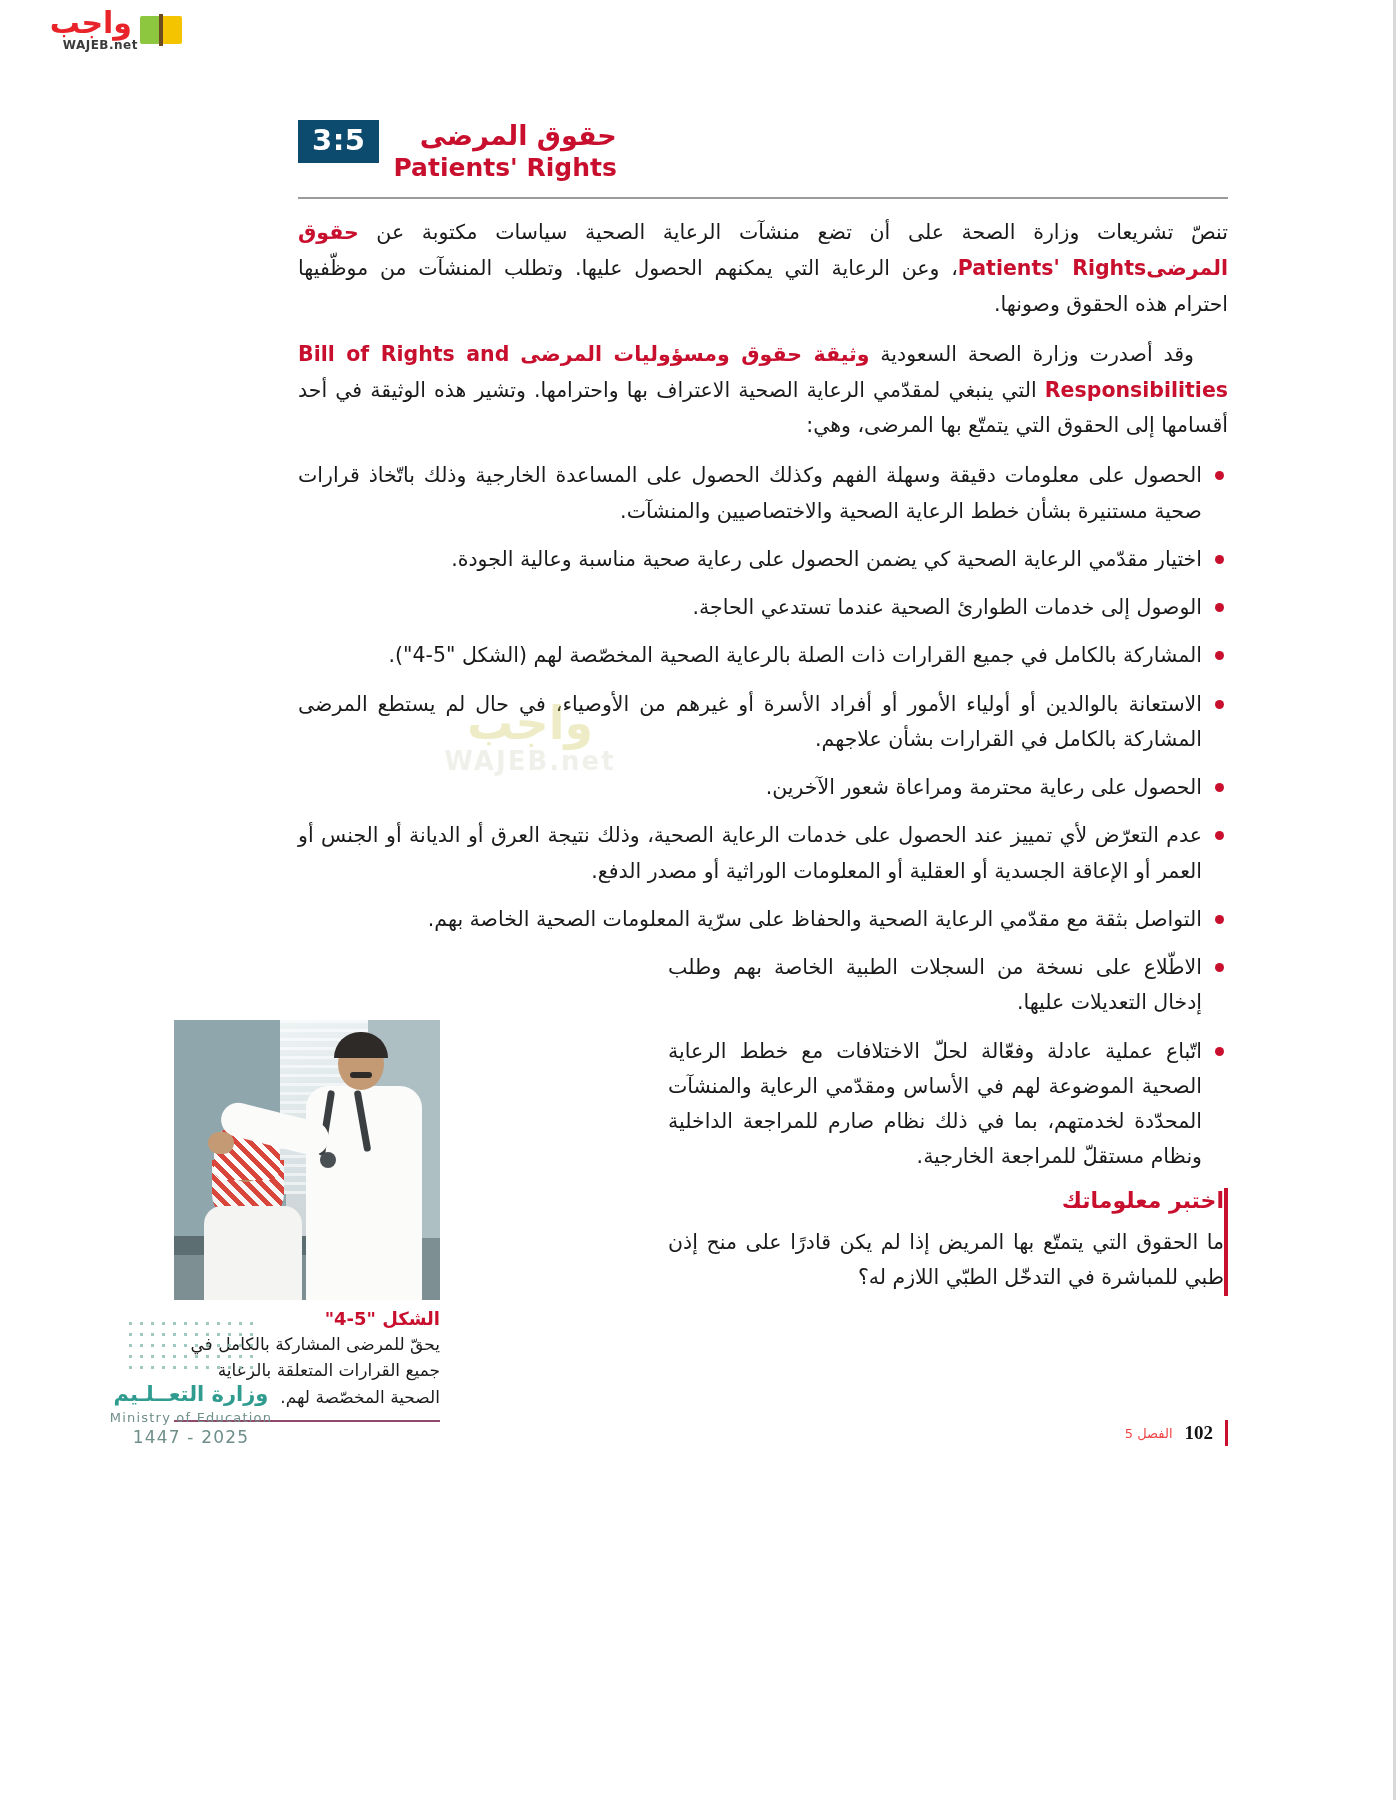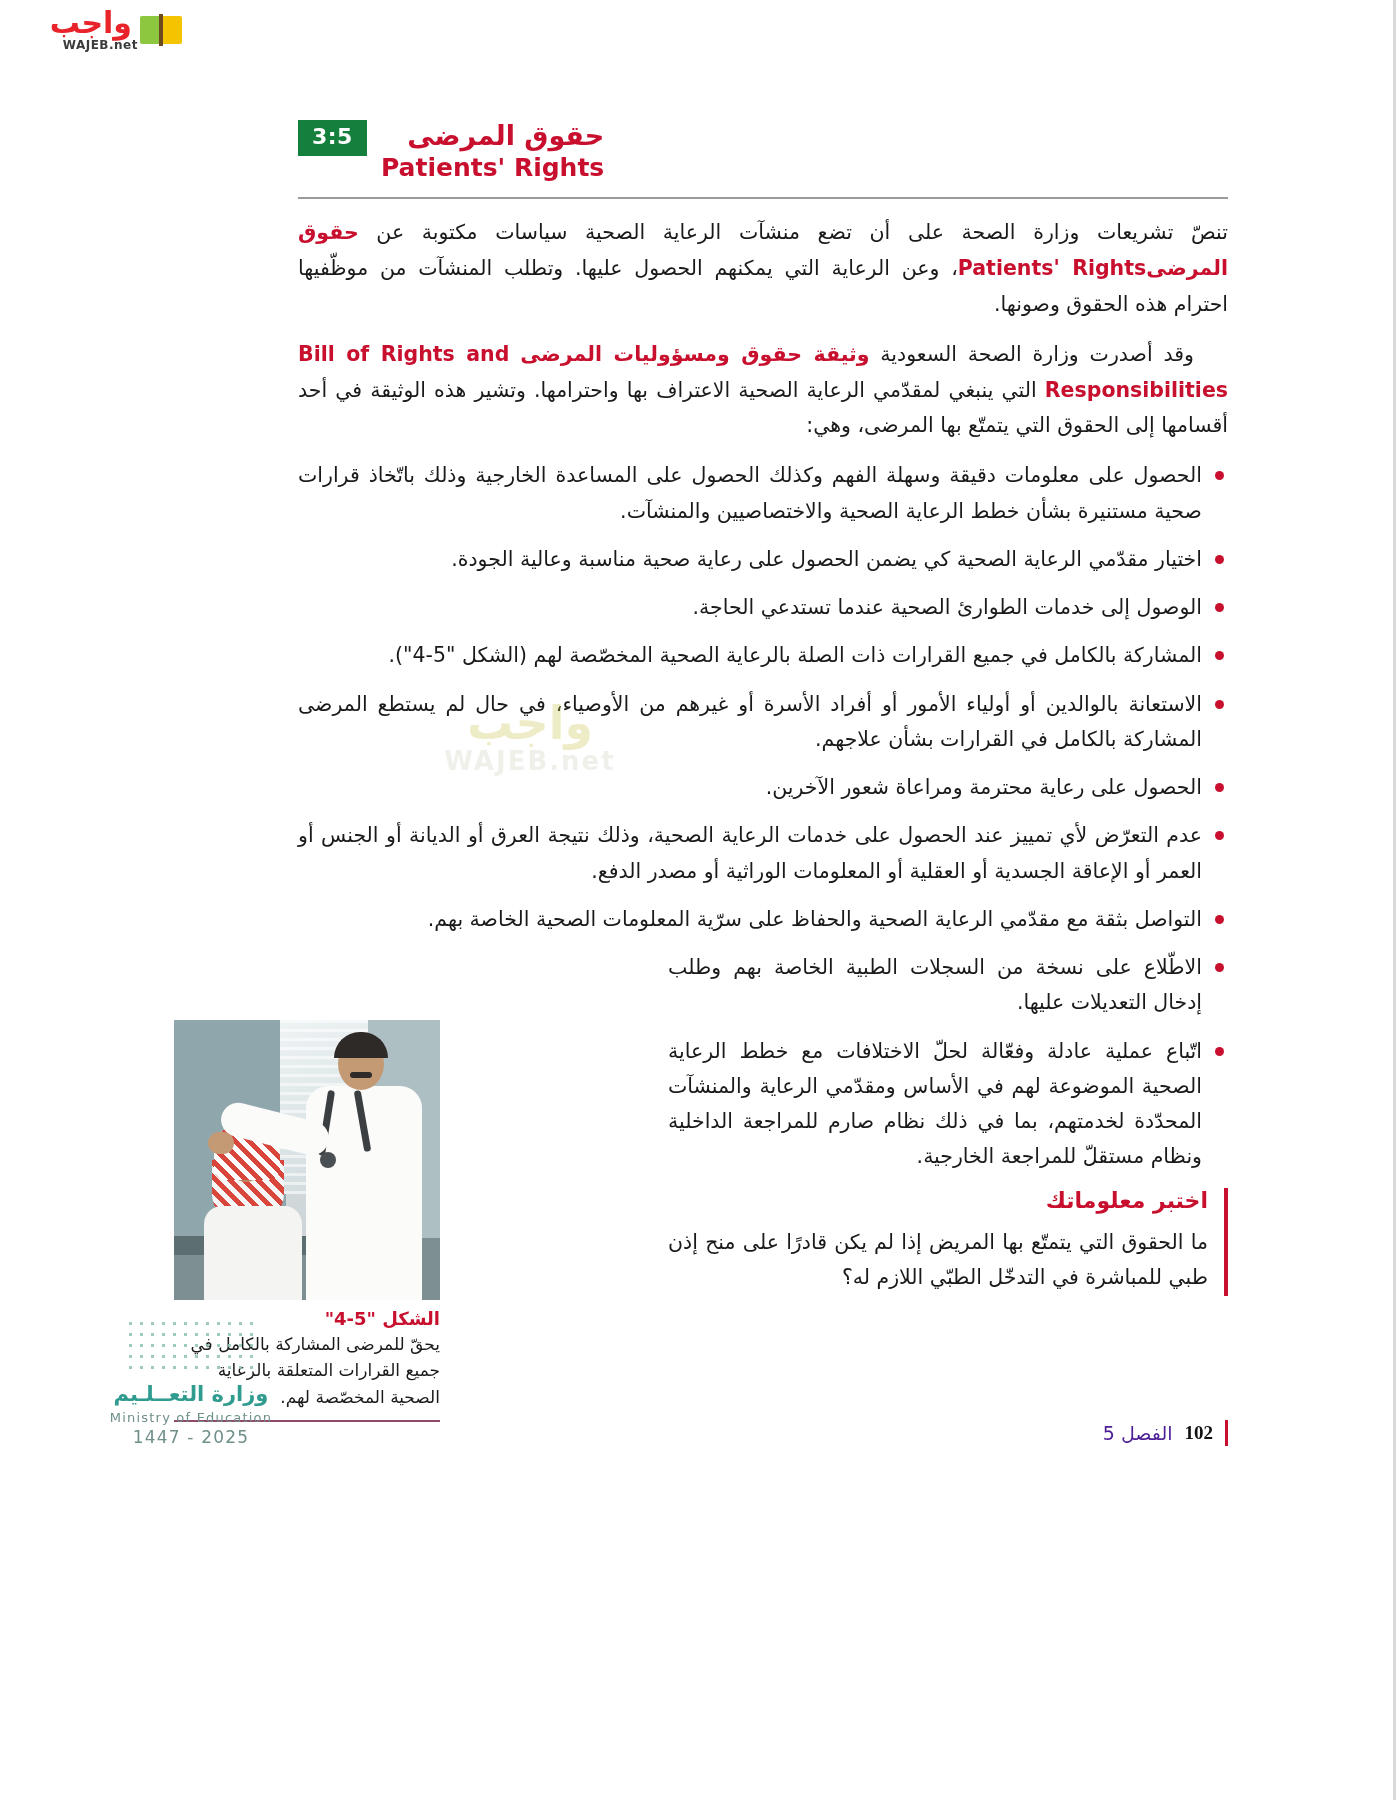--- a/index.html
+++ b/index.html
@@ -69,24 +69,24 @@
 
   
   .heading-row {
     display: flex;
     justify-content: flex-start;
     align-items: flex-start;
     gap: 14px;
     flex-direction: row-reverse;
   }
   .num-badge {
-    background: #15803d;
+    background: #0c4a6e;
     color: #ffffff;
     font-weight: bold;
-    font-size: 22px;
+    font-size: 29px;
     padding: 6px 14px 8px 14px;
     line-height: 1;
     letter-spacing: 0.5px;
   }
   .head-titles { text-align: right; }
   .head-ar {
     color: #c8102e;
     font-size: 27px;
     font-weight: bold;
     line-height: 1.15;
@@ -145,21 +145,21 @@
     background: #c8102e;
     border-radius: 50%;
   }
   
   li.narrow { width: 560px; margin-right: 0; }
 
   
   .tyk {
     margin-top: 8px;
     width: 560px;
-    padding-right: 16px;
+    padding-right: 0;
     border-right: 4px solid #c8102e;
   }
   .tyk-title {
     color: #c8102e;
     font-weight: bold;
     font-size: 22px;
     margin-bottom: 12px;
     text-align: right;
   }
   .tyk-q {
@@ -257,21 +257,21 @@
     position: absolute;
     right: 168px;
     top: 1420px;
     display: flex;
     align-items: center;
     gap: 12px;
     flex-direction: row;
   }
   .footer-bar { width: 3px; height: 26px; background: #c8102e; }
   .footer-num { font-size: 19px; font-weight: bold; color: #111; font-family: Liberation Serif, serif; }
-  .footer-ch { font-size: 19px; color: #4c1d95; }
+  .footer-ch { font-size: 13px; color: #ef4444; }
 </style>
 </head>
 <body>
 
 <div class="wm-top">
   <div class="wm-book">
     <span class="pg l"></span>
       <span class="pg r"></span>
       <span class="spine"></span>
   </div>

